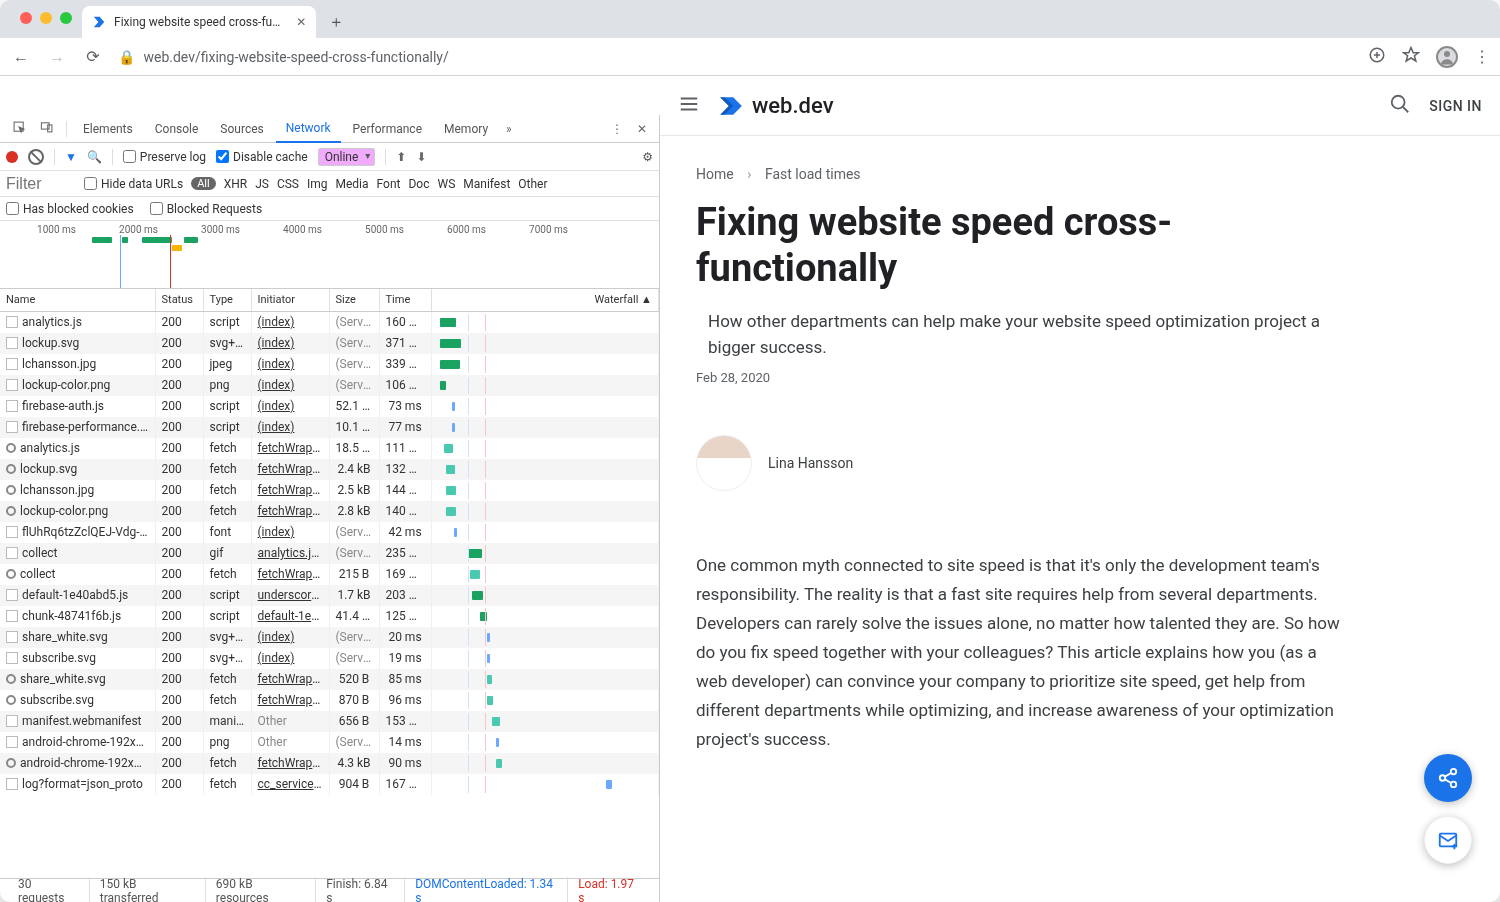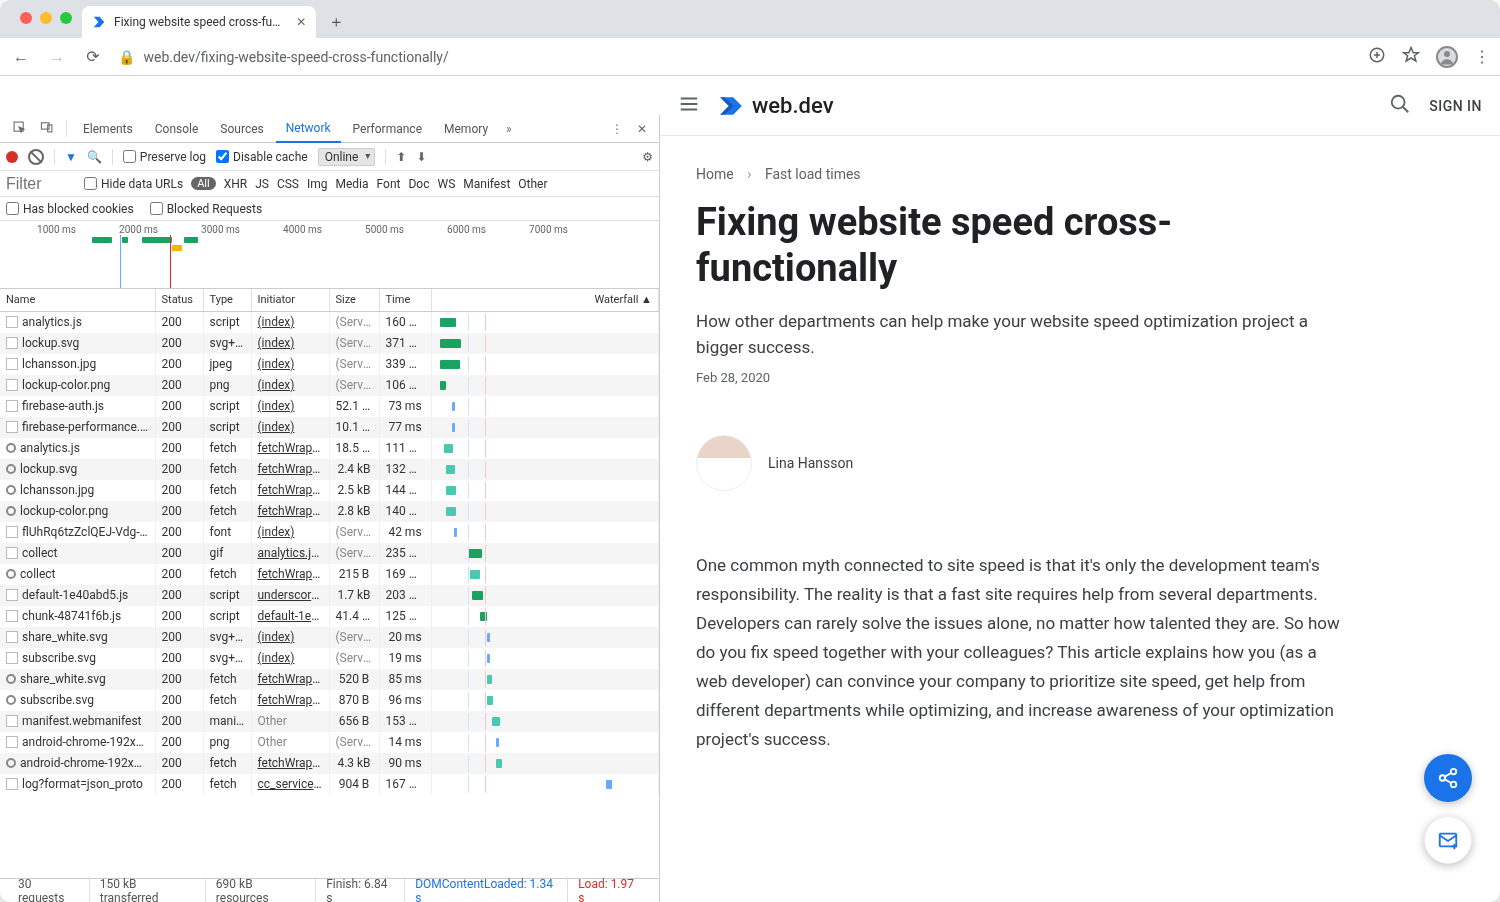--- a/index.html
+++ b/index.html
@@ -34,21 +34,21 @@
 .dt-tabs .spacer { flex:1 }
 .dt-tabs .iconbtn { padding:0 6px; color:#666; cursor:pointer; }
 
 .dt-toolbar { display:flex; align-items:center; height:28px; border-bottom:1px solid #e0e0e0; padding:0 6px; gap:10px; }
 .rec { width:12px; height:12px; border-radius:50%; background:#d93025; }
 .nosign { width:16px; height:16px; border:2px solid #666; border-radius:50%; position:relative; }
 .nosign::after { content:""; position:absolute; width:16px; height:2px; background:#666; transform: rotate(45deg); top:5px; left:-2px; }
 .funnel { color:#1a73e8; }
 .chk { display:flex; align-items:center; gap:4px; color:#333; }
 .chk input { margin:0 }
-.sel { border:1px solid #ccc; padding: 1px 16px 1px 6px; border-radius:2px; background:#e5e5e5; font-size:12px; position:relative; }
+.sel { border:1px solid #ccc; padding: 1px 16px 1px 6px; border-radius:2px; background:#f0abfc; font-size:12px; position:relative; }
 .sel::after { content:"▾"; position:absolute; right:4px; color:#555; font-size:10px; }
 .dt-toolbar .spacer { flex:1 }
 .gear { color:#555; }
 
 .dt-filter { display:flex; align-items:center; height:26px; border-bottom:1px solid #e0e0e0; padding:0 6px; gap:8px; }
 .dt-filter input[type=text] { border:none; outline:none; font-size:16px; color:#888; width:70px; }
 .type-pill { background:#666; color:#fff; border-radius:8px; padding:0 6px; font-size:11px; }
 .type-link { font-size:12px; color:#333; }
 
 .dt-filter2 { display:flex; align-items:center; height:24px; border-bottom:1px solid #e0e0e0; padding:0 6px; gap:16px; }
@@ -85,21 +85,21 @@
 .hamburger svg, .searchicon svg { width:22px; height:22px; color:#5f6368; }
 .logo { display:flex; align-items:center; gap:8px; font-size:22px; font-weight:500; color:#202124; }
 .logo svg { width:26px; height:26px; }
 .pg-header .spacer { flex:1 }
 .signin { font-size:14px; font-weight:500; letter-spacing:0.5px; color:#3c4043; }
 
 .article { padding: 30px 36px 40px; max-width: 720px; }
 .breadcrumb { font-size:14px; color:#5f6368; margin-bottom:18px; }
 .breadcrumb .chev { margin:0 10px; color:#999; }
 h1 { font-size:38px; font-weight:700; color:#202124; margin-bottom:18px; line-height:1.2; }
-.subtitle { font-size:17px; color:#3c4043; line-height:1.5; margin-bottom:10px; }
+.subtitle { font-size:17px; color:#3c4043; line-height:1.5; margin-bottom:10px;margin-left:12px; }
 .date { font-size:13px; color:#5f6368; margin-bottom:50px; }
 .author { display:flex; align-items:center; gap:16px; margin-bottom:60px; }
 .author-pic { width:56px; height:56px; border-radius:50%; background: linear-gradient(#e8d5c8 40%, #fff 40%); border:1px solid #eee; }
 .author-name { font-size:14px; color:#3c4043; }
 .body { font-size:17px; color:#3c4043; line-height:1.7; }
 
 .fab { position:absolute; right:28px; width:48px; height:48px; border-radius:50%; display:flex; align-items:center; justify-content:center; box-shadow:0 2px 8px rgba(0,0,0,0.25); }
 .fab.share { bottom:100px; background:#1a73e8; color:#fff; }
 .fab.mail { bottom:38px; background:#fff; color:#1a73e8; border:1px solid #eee; }
 .fab svg { width:22px; height:22px; }

